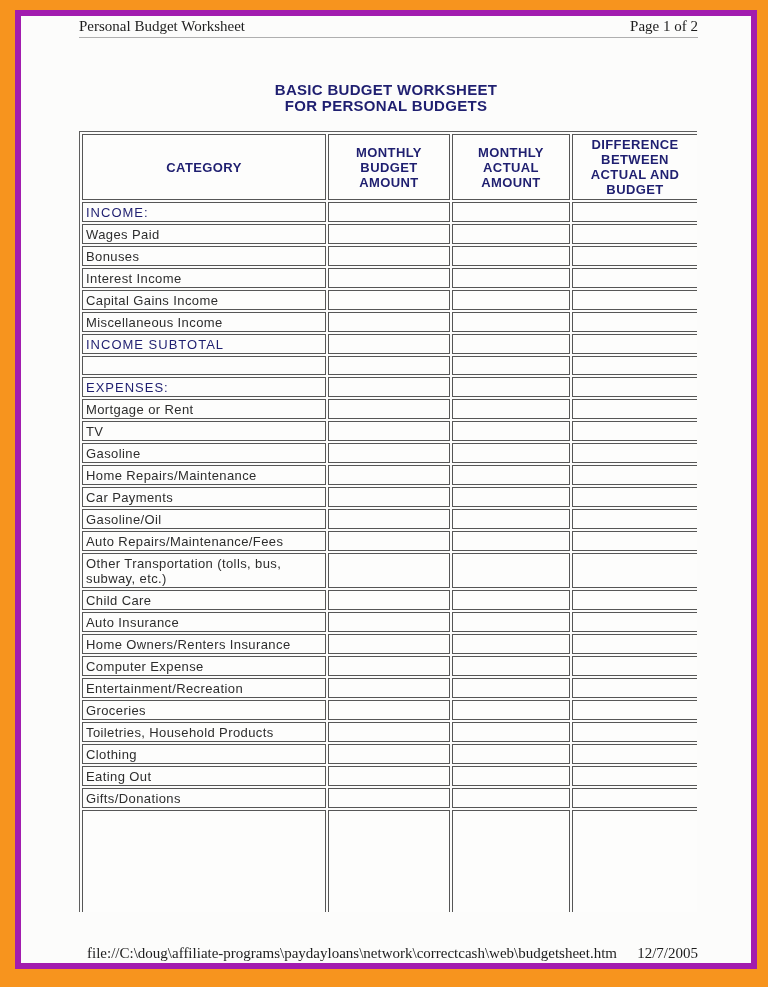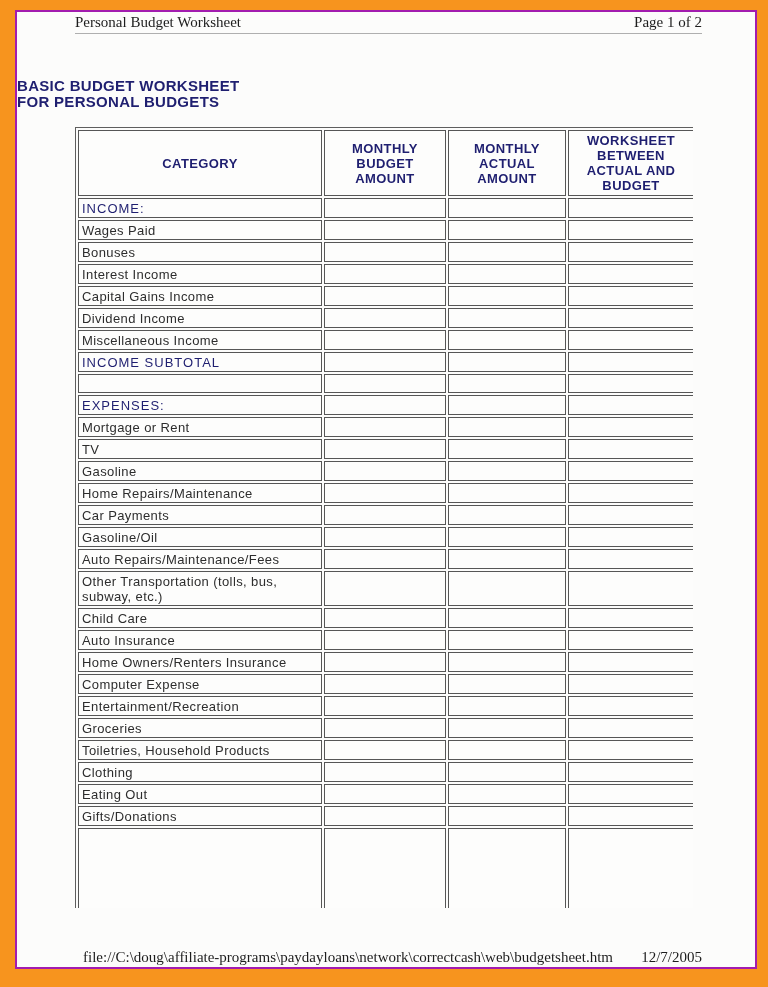--- a/index.html
+++ b/index.html
@@ -3,33 +3,33 @@
 <meta charset="utf-8">
 <style>
   html,body{margin:0;padding:0;}
   body{
     width:768px;height:987px;position:relative;overflow:hidden;
     background:#F7941E;
     font-family:"Liberation Sans",sans-serif;
   }
   .page{
     position:absolute;left:15px;top:10px;right:11px;bottom:18px;
-    background:#FCFCFB;border:2px solid #a21caf;box-sizing:border-box;
+    background:#FCFCFB;border:6px solid #a21caf;box-sizing:border-box;
   }
   .page-inner{position:absolute;inset:0;}
   .doc-header{
     position:absolute;top:2px;left:58px;right:53px;
     display:flex;justify-content:space-between;align-items:flex-start;
     font-family:"Liberation Serif",serif;font-size:15px;color:#1d1d1d;
   }
   .header-rule{
     position:absolute;top:21px;left:58px;right:53px;height:1px;background:#AFAFAF;
   }
   .doc-title{
-    position:absolute;top:66px;left:0;right:0;
+    position:absolute;top:66px;left:0;right:0;text-align:center;
     color:#1F1F70;font-weight:bold;font-size:15px;line-height:15px;letter-spacing:.3px;
   }
   .doc-title div{margin-bottom:1px;}
   .table-clip{
     position:absolute;top:115px;left:58px;width:618px;height:781px;overflow:hidden;
   }
   table.budget{
     table-layout:fixed;width:618px;
     border-collapse:separate;border-spacing:2px;
     border:1px solid #5E5E5E;background:#FCFCFB;
@@ -79,21 +79,21 @@
           <col style="width:244px">
             <col style="width:122px">
             <col style="width:118px">
             <col style="width:126px">
         </colgroup>
         <thead>
           <tr>
             <th class="hdr">CATEGORY</th>
             <th class="hdr">MONTHLY BUDGET AMOUNT</th>
             <th class="hdr">MONTHLY ACTUAL AMOUNT</th>
-            <th class="hdr">WORKSHEET BETWEEN ACTUAL AND BUDGET</th>
+            <th class="hdr">DIFFERENCE BETWEEN ACTUAL AND BUDGET</th>
           </tr>
         </thead>
         <tbody>
             <tr class="row-section">
               <td class="cat">INCOME:</td>
               <td></td>
               <td></td>
               <td></td>
             </tr>
             <tr class="row-item">
@@ -114,26 +114,20 @@
               <td></td>
               <td></td>
             </tr>
             <tr class="row-item">
               <td class="cat">Capital Gains Income</td>
               <td></td>
               <td></td>
               <td></td>
             </tr>
             <tr class="row-item">
-              <td class="cat">Dividend Income</td>
-              <td></td>
-              <td></td>
-              <td></td>
-            </tr>
-            <tr class="row-item">
               <td class="cat">Miscellaneous Income</td>
               <td></td>
               <td></td>
               <td></td>
             </tr>
             <tr class="row-section">
               <td class="cat">INCOME SUBTOTAL</td>
               <td></td>
               <td></td>
               <td></td>

